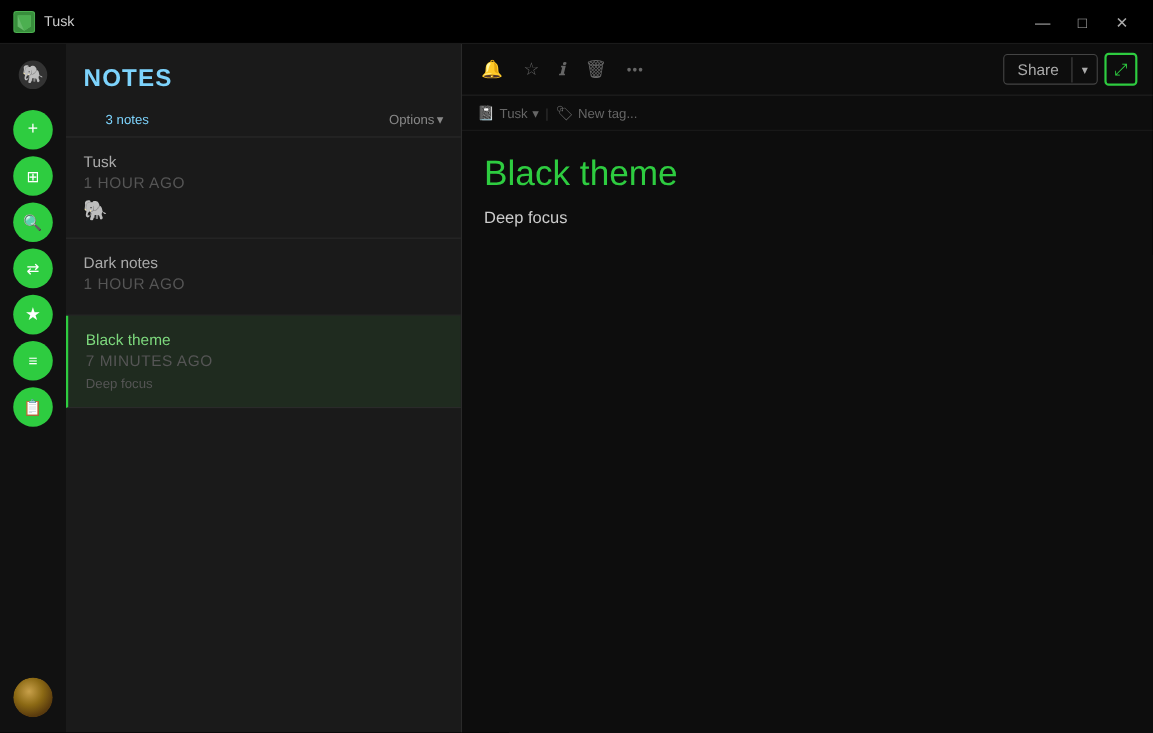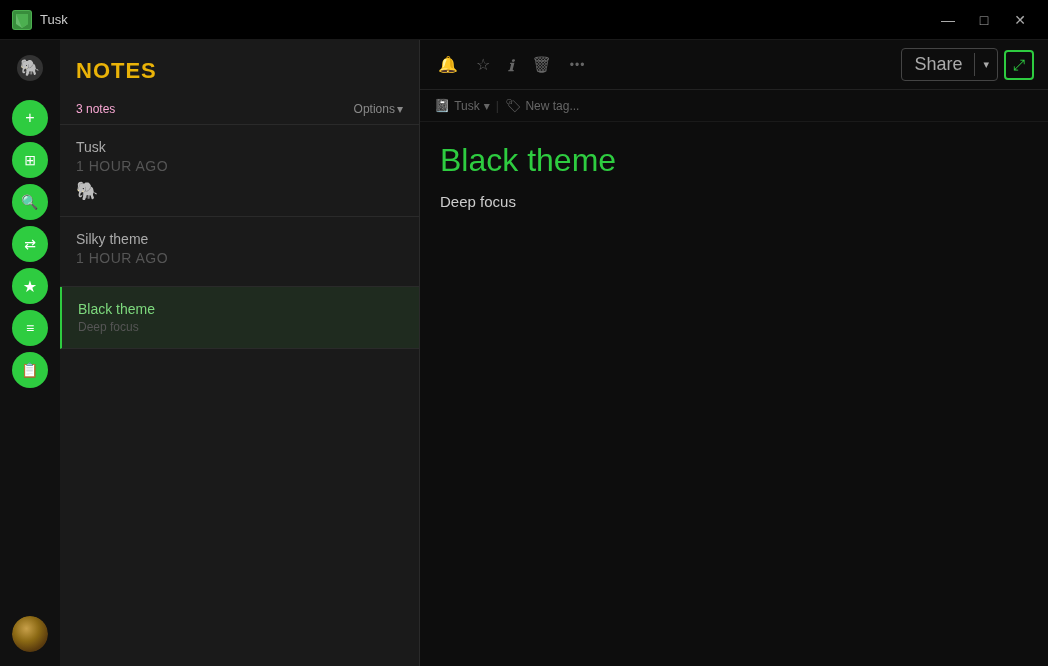--- a/index.html
+++ b/index.html
@@ -102,34 +102,35 @@
       flex-direction: column;
       flex-shrink: 0;
       border-right: 1px solid #2a2a2a;
     }
     .notes-header {
       padding: 18px 16px 10px;
     }
     .notes-title {
       font-size: 22px;
       font-weight: 700;
-      color: #eab308;
+      color: #7dd3fc;
       letter-spacing: 1px;
       text-transform: uppercase;
     }
     .notes-meta {
       display: flex;
       align-items: center;
       justify-content: space-between;
       padding: 8px 16px;
       border-bottom: 1px solid #2a2a2a;
     }
     .notes-count {
       font-size: 12px;
-      color: #f9a8d4;
+      color: #7dd3fc;
+      margin-left: 20px;
     }
     .notes-options {
       font-size: 12px;
       color: #888;
       cursor: pointer;
       display: flex;
       align-items: center;
       gap: 2px;
     }
     .notes-list {
@@ -201,21 +202,21 @@
       display: flex;
       align-items: center;
       border: 1px solid #444;
       border-radius: 4px;
       overflow: hidden;
     }
     .share-btn-main {
       background: transparent;
       border: none;
       color: #aaa;
-      font-size: 18px;
+      font-size: 14px;
       padding: 5px 12px;
       cursor: pointer;
     }
     .share-btn-arrow {
       background: transparent;
       border: none;
       border-left: 1px solid #444;
       color: #aaa;
       padding: 5px 8px;
       cursor: pointer;
@@ -361,26 +362,27 @@
     </div>
     <div class="notes-list">
 
       <div class="note-item">
         <div class="note-item-title">Tusk</div>
         <div class="note-item-time">1 HOUR AGO</div>
         <div class="note-item-icon">🐘</div>
       </div>
 
       <div class="note-item">
-        <div class="note-item-title">Silky theme</div>
+        <div class="note-item-title">Dark notes</div>
         <div class="note-item-time">1 HOUR AGO</div>
       </div>
 
       <div class="note-item active">
         <div class="note-item-title">Black theme</div>
+        <div class="note-item-time">7 MINUTES AGO</div>
         <div class="note-item-preview">Deep focus</div>
       </div>
 
     </div>
   </div>
 
   <div class="editor-panel">
 
     <div class="editor-toolbar">
       <div class="toolbar-left">

